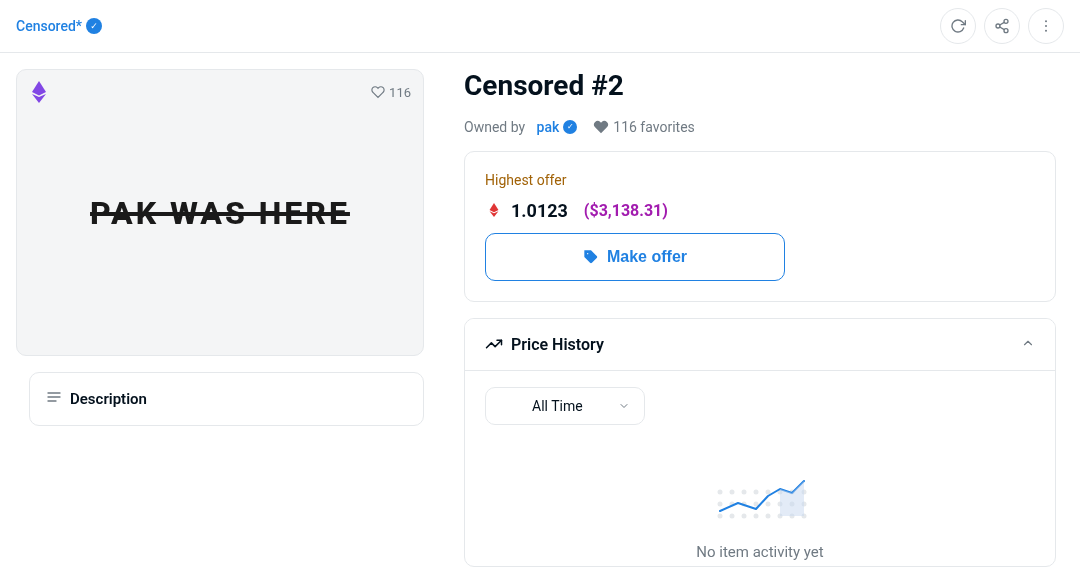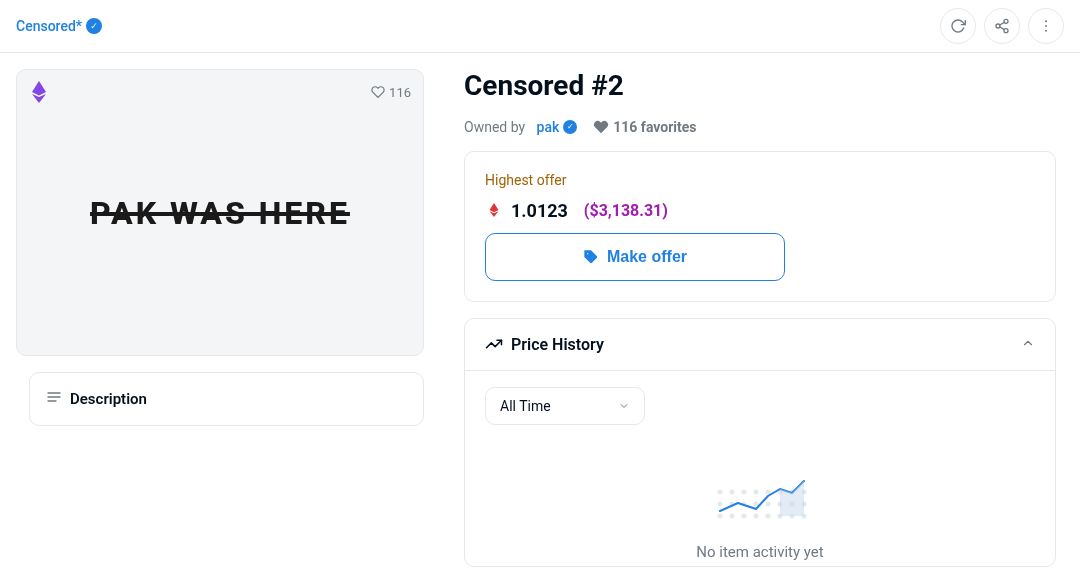--- a/index.html
+++ b/index.html
@@ -190,21 +190,20 @@
       justify-content: center;
       color: white;
       font-size: 8px;
     }
     .favorites-count {
       display: flex;
       align-items: center;
       gap: 4px;
       font-size: 14px;
       color: #707a83;
-      font-weight: bold;
     }
 
     .offer-card {
       border: 1px solid #e5e8eb;
       border-radius: 10px;
       padding: 20px;
       display: flex;
       flex-direction: column;
       gap: 12px;
     }
@@ -295,20 +294,21 @@
       color: #04111d;
       background: #fff;
       cursor: pointer;
       display: flex;
       align-items: center;
       gap: 8px;
       width: 160px;
     }
     .time-filter-select span {
       flex: 1;
+      margin-left: 32px;
     }
     .no-activity-area {
       display: flex;
       flex-direction: column;
       align-items: center;
       justify-content: center;
       padding: 20px;
       gap: 12px;
     }
     .chart-placeholder {

